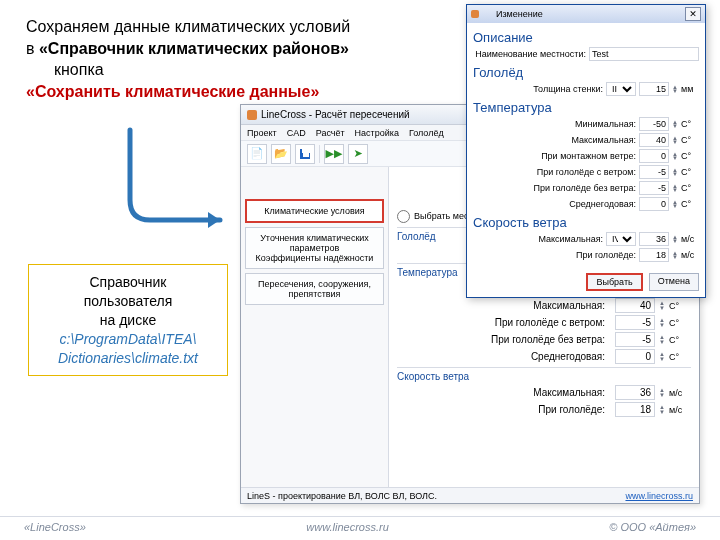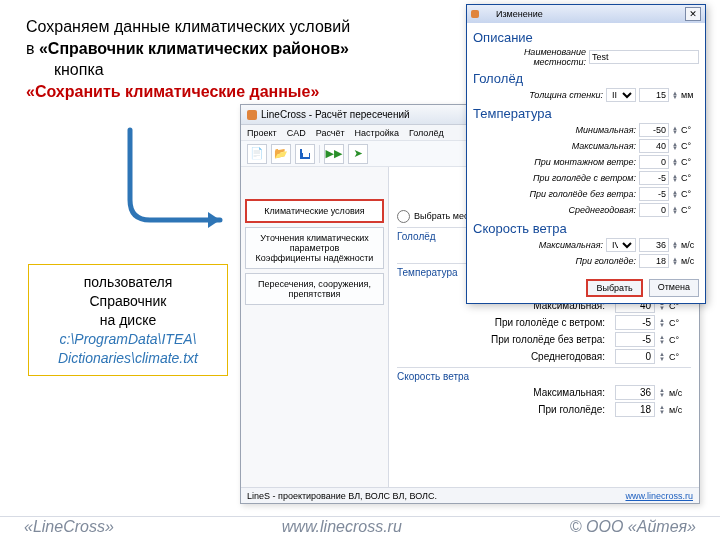--- a/index.html
+++ b/index.html
@@ -47,51 +47,51 @@
   .statusbar { position:absolute; bottom:0; left:0; right:0; height:16px; background:#f3f5f9; border-top:1px solid #d7dbe4; display:flex; justify-content:space-between; align-items:center; padding:0 6px; font-size:9px;}
   .statusbar .link { color:#1d5fbf; text-decoration:underline;}
   
   
   .dialog { position:absolute; top:4px; right:14px; width:240px; border:1px solid #154a9a; background:#fff; font-size:9px; box-shadow:2px 2px 8px rgba(0,0,0,0.25);}
   .dialog .dtb { height:18px; background:linear-gradient(#e8eef9,#c7d5ee); display:flex; align-items:center; justify-content:space-between; padding:0 4px; font-size:9px;}
   .dialog .dtb .x { width:16px;height:14px;border:1px solid #7a8aa8;background:#f3f5f9;text-align:center;line-height:12px;font-size:9px;cursor:pointer;}
   .dialog .dcontent { padding:4px 6px 6px;}
   .dgroup-title { color:#154a9a; font-size:13px; padding:3px 0 1px;}
   .drow { display:flex; align-items:center; padding:1px 0; gap:3px;}
-  .drow .lbl { flex:1; text-align:right; font-size:9px;font-style:italic;}
+  .drow .lbl { flex:1; text-align:right; font-size:9px;}
   .drow .inp { width:50px; border:1px solid #cfd4de; padding:1px 2px; background:#fff; font-size:9px;}
   .drow .sel { width:30px; border:1px solid #cfd4de; background:#fff; font-size:9px; padding:0 1px;}
   .drow .numbox { width:30px; border:1px solid #cfd4de; background:#fff; text-align:right; padding:1px 2px; font-size:9px;}
   .drow .unit { width:18px; font-size:9px;}
   .drow .sp { display:flex;flex-direction:column;line-height:4px;font-size:6px;color:#6b7280;}
   .dbuttons { display:flex; justify-content:flex-end; gap:6px; padding:4px 6px 6px;}
   .dbutton { padding:2px 8px; border:1px solid #a8b2c4; background:#f3f5f9; font-size:9px; cursor:pointer;}
   .dbutton.primary { border:2px solid #d43a2f;}
   
   
-  .page-footer { position:absolute; bottom:4px; left:0; right:0; height:20px; border-top:1px solid #d7dbe4; display:flex; justify-content:space-between; align-items:center; padding:0 24px; font-size:16px; color:#7f8a9b; font-style:italic;}
+  .page-footer { position:absolute; bottom:4px; left:0; right:0; height:20px; border-top:1px solid #d7dbe4; display:flex; justify-content:space-between; align-items:center; padding:0 24px; font-size:11px; color:#7f8a9b; font-style:italic;}
 </style>
 </head>
 <body>
 
 <div class="instructions">
   <div>Сохраняем данные климатических условий</div>
   <div><span>в </span><span class="bold">«Справочник климатических районов»</span></div>
   <div class="indent">кнопка</div>
   <div class="red">«Сохранить климатические данные»</div>
 </div>
 
 <svg class="arrow-svg" width="160" height="130">
   <path d="M 40 10 L 40 80 Q 40 100 60 100 L 130 100" stroke="#2e75b6" stroke-width="5" fill="none" stroke-linecap="round"></path>
   <path d="M 130 100 L 118 92 L 118 108 Z" fill="#2e75b6"></path>
 </svg>
 
 <div class="refbox">
+  <div>Справочник</div>
   <div>пользователя</div>
-  <div>Справочник</div>
   <div>на диске</div>
   <div class="path">c:\ProgramData\ITEA\</div>
   <div class="path">Dictionaries\climate.txt</div>
 </div>
 
 <div class="appwin">
   <div class="titlebar">
     <span class="icon-sq"></span>
     <span>LineCross - Расчёт пересечений</span>
   </div>

